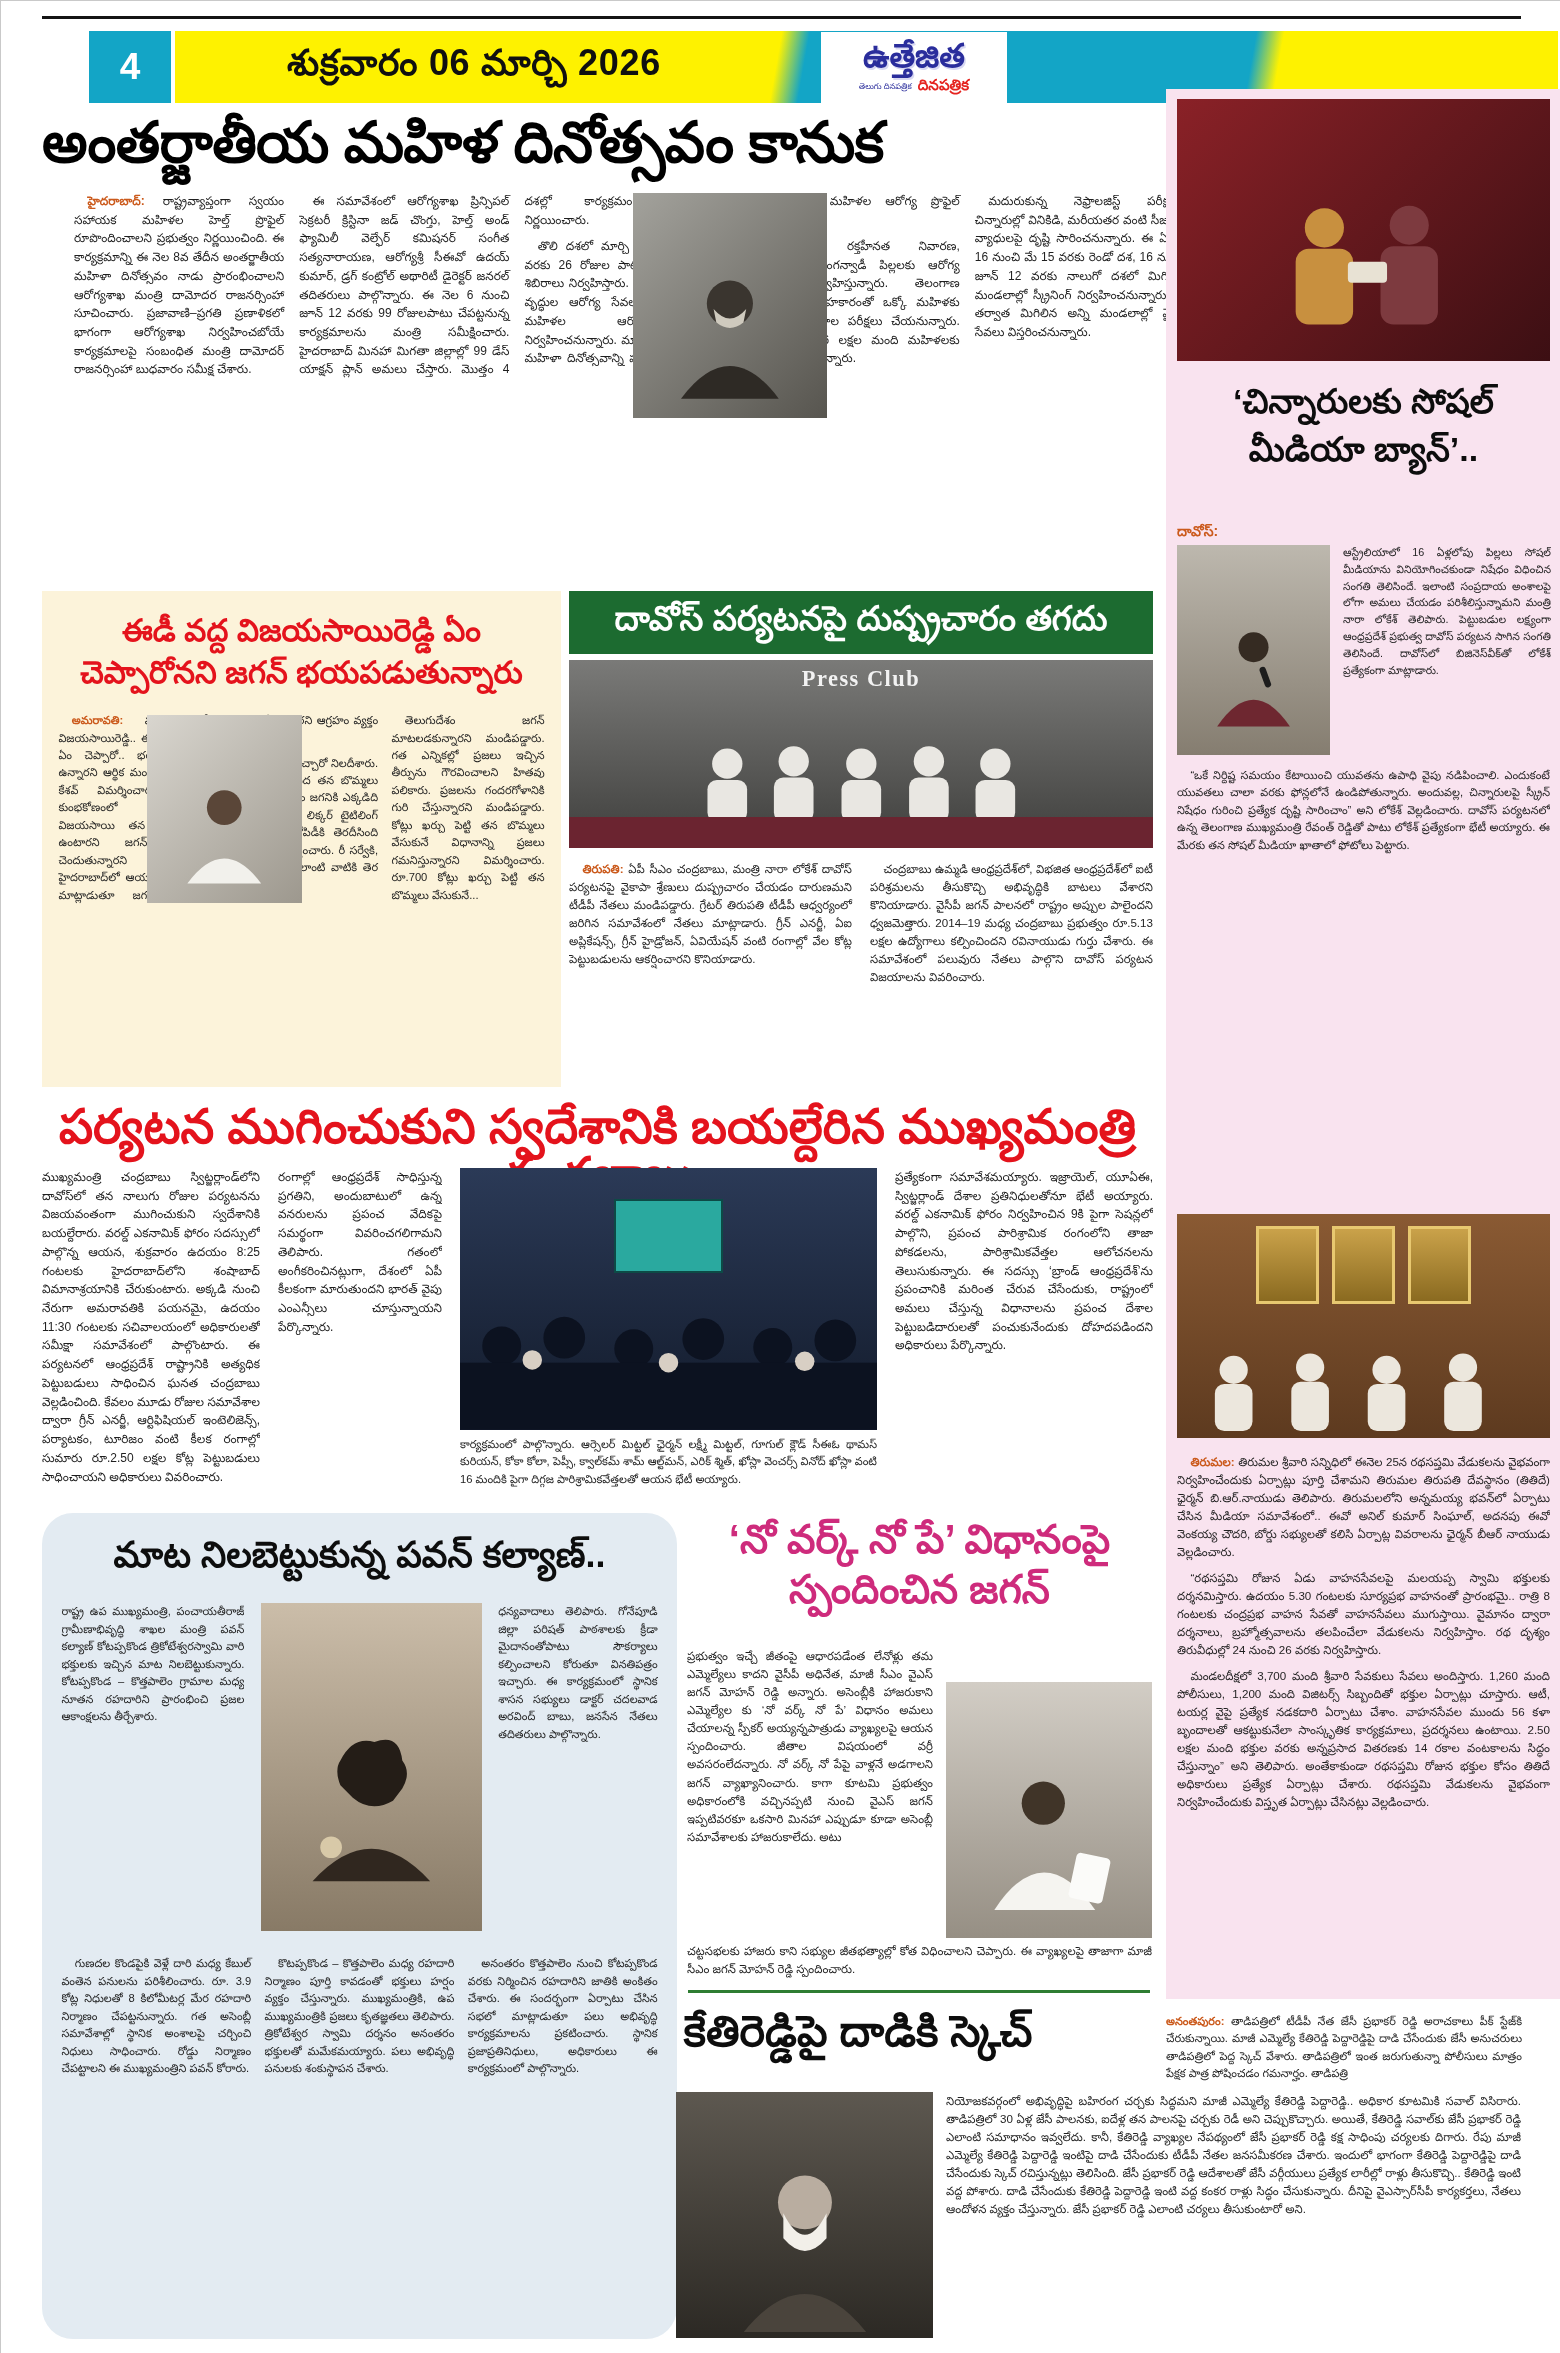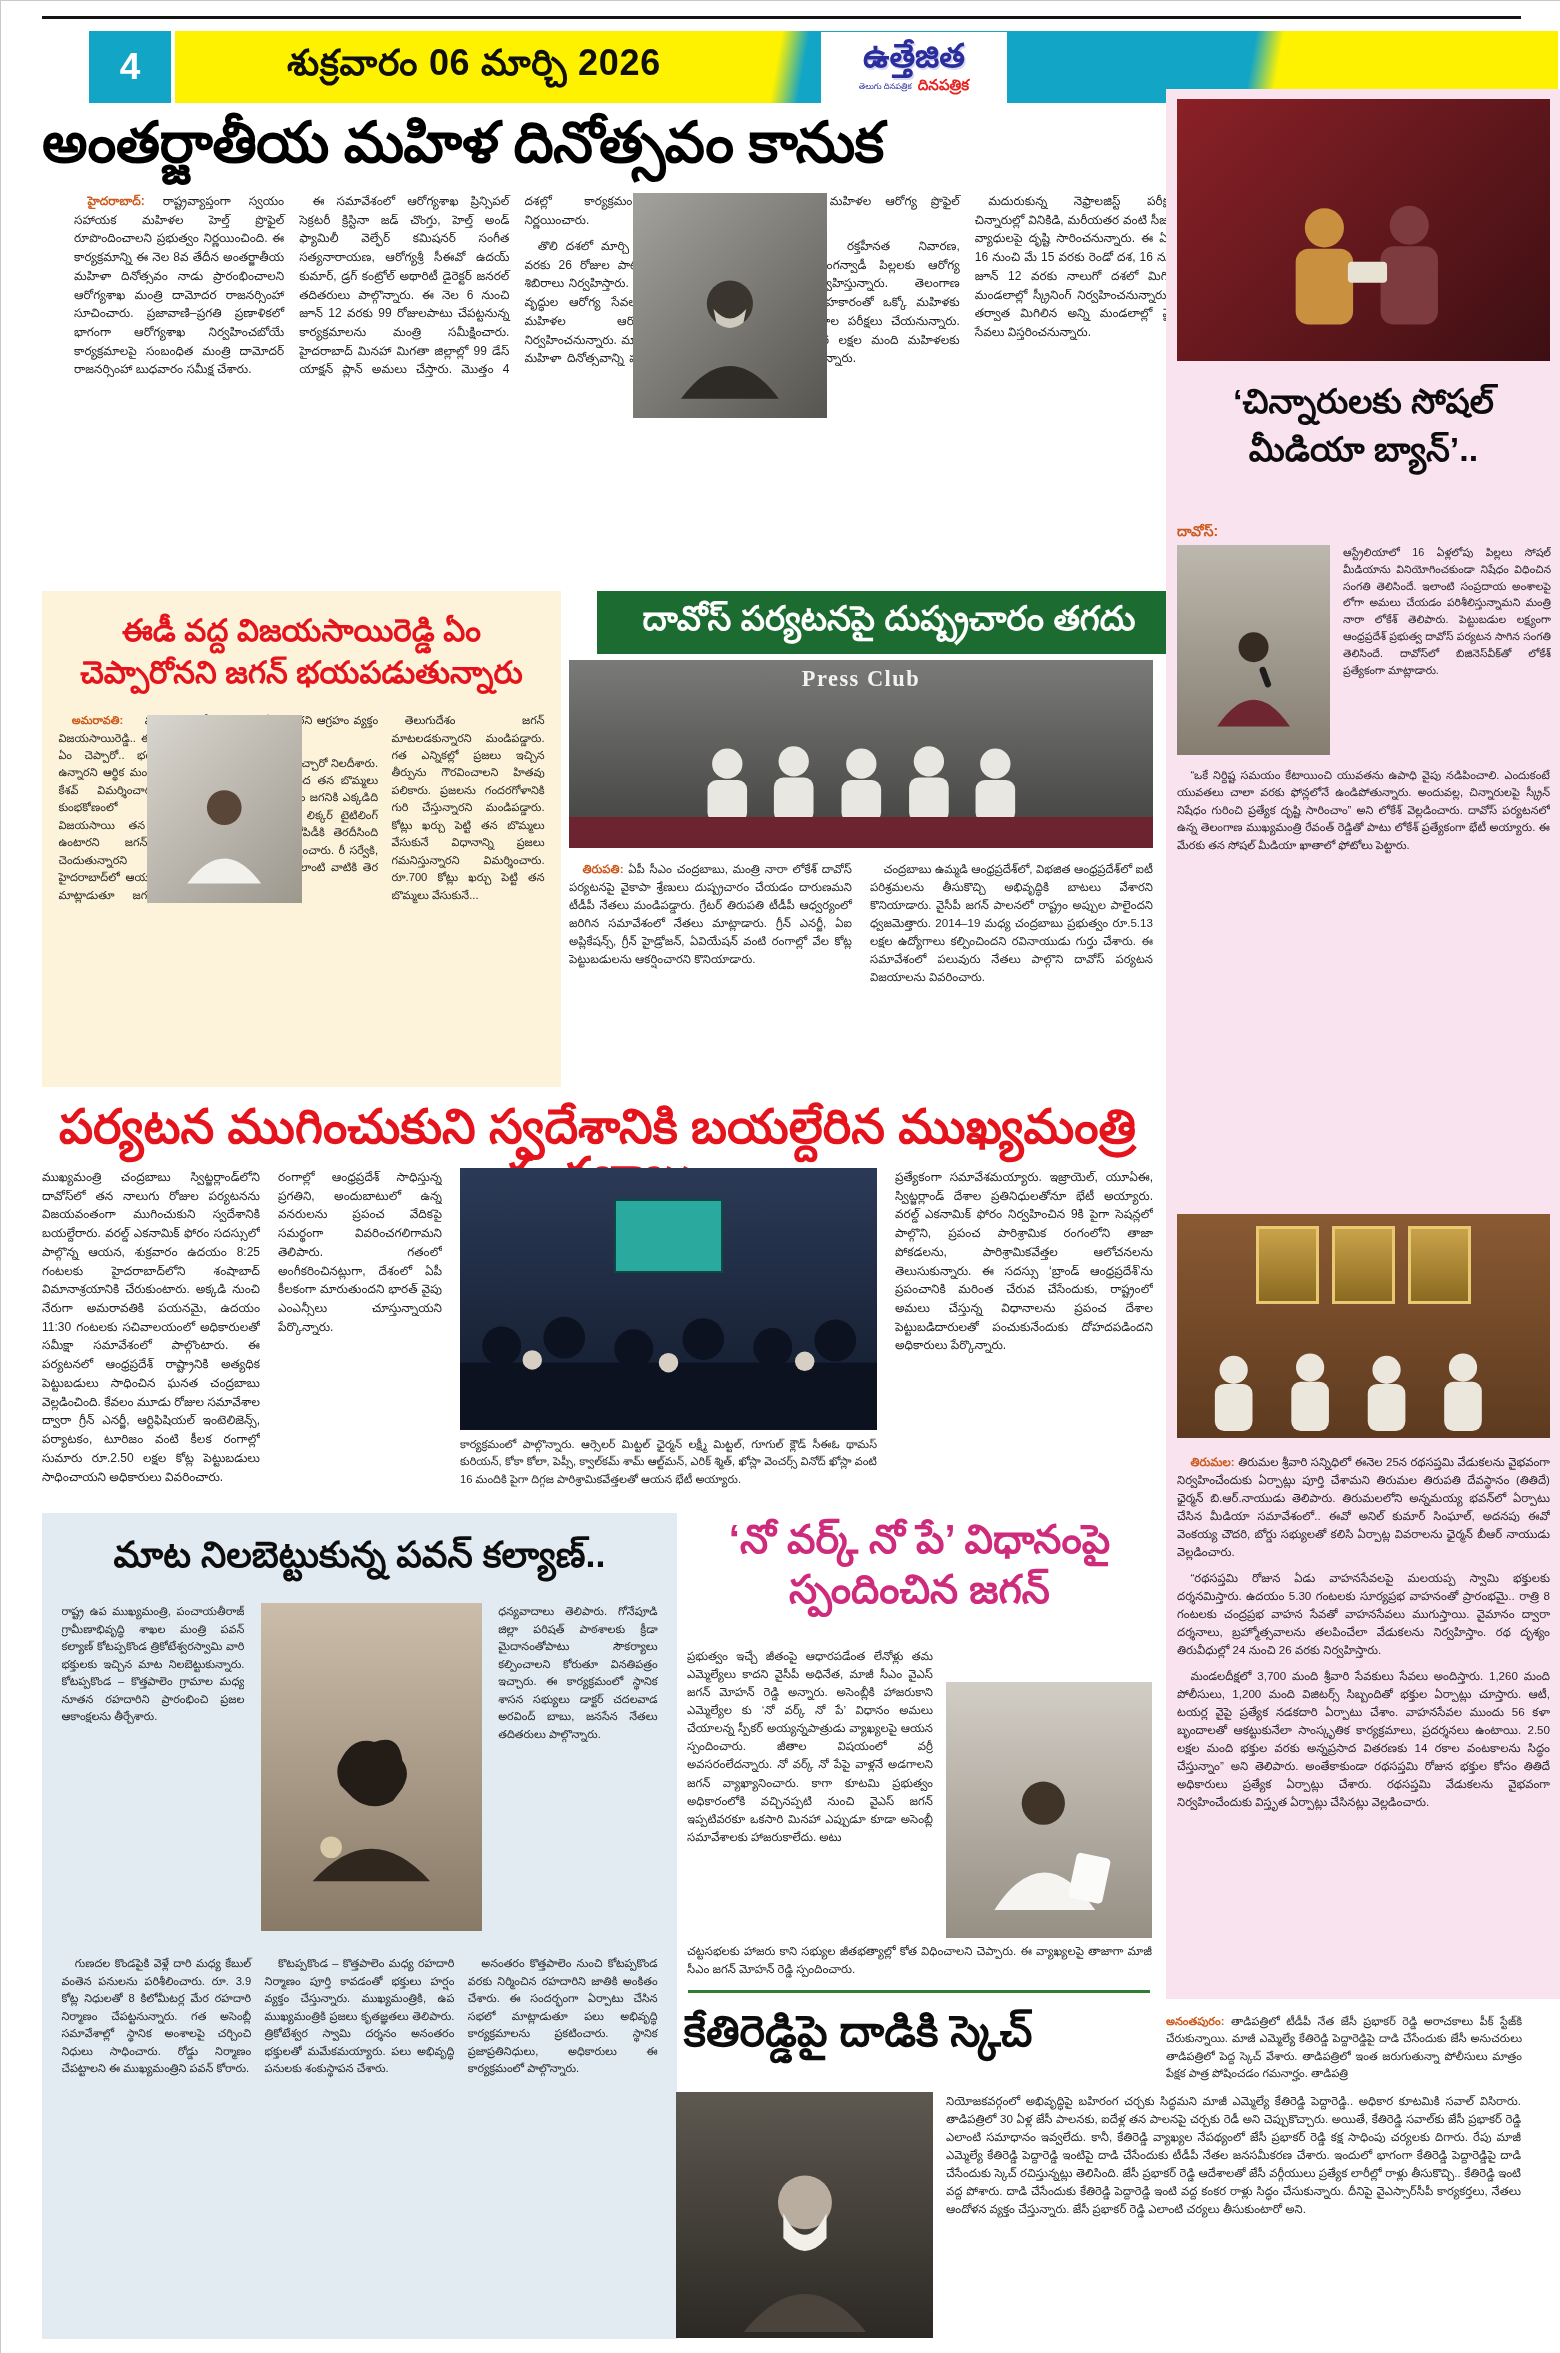--- a/index.html
+++ b/index.html
@@ -98,21 +98,21 @@
       <p>తెలుగుదేశం జగన్ మాటలడకున్నారని మండిపడ్డారు. గత ఎన్నికల్లో ప్రజలు ఇచ్చిన తీర్పును గౌరవించాలని హితవు పలికారు. ప్రజలను గందరగోళానికి గురి చేస్తున్నారని మండిపడ్డారు. కోట్లు ఖర్చు పెట్టి తన బొమ్మలు వేసుకునే విధానాన్ని ప్రజలు గమనిస్తున్నారని విమర్శించారు. రూ.700 కోట్లు ఖర్చు పెట్టి తన బొమ్మలు వేసుకునే...</p>
     </div>
   </div>
   <div class="photo" style="left:146px;top:714px;width:155px;height:188px;background:linear-gradient(135deg,#d9d6cf,#9d988e);">
     <svg viewBox="0 0 100 100">
       <circle cx="50" cy="30" r="16" fill="#5a4638"></circle>
       <path d="M16 100 Q50 54 84 100 Z" fill="#f2f1ec"></path>
     </svg>
   </div>
 
-  <div class="abs h-green-bar" style="left:596px;top:590px;width:584px;height:63px;">దావోస్ పర్యటనపై దుష్ప్రచారం తగదు</div>
+  <div class="abs h-green-bar" style="left:568px;top:590px;width:584px;height:63px;">దావోస్ పర్యటనపై దుష్ప్రచారం తగదు</div>
   <div class="photo" style="left:568px;top:659px;width:584px;height:188px;background:linear-gradient(#7a7a78,#3f3f3d);align-items:flex-end;">
     <div class="photo-label">Press Club</div>
     <svg viewBox="0 0 300 100" style="width:96%;height:62%;">
       <g fill="#e9e7e2">
         <circle cx="35" cy="28" r="13"></circle>
           <rect x="18" y="42" width="34" height="36" rx="8"></rect>
         <circle cx="92" cy="26" r="13"></circle>
           <rect x="75" y="40" width="34" height="38" rx="8"></rect>
         <circle cx="150" cy="28" r="13"></circle>
           <rect x="133" y="42" width="34" height="36" rx="8"></rect>
@@ -152,21 +152,21 @@
               <circle cx="150" cy="42" r="7"></circle>
               <circle cx="248" cy="41" r="7"></circle>
             </g>
         </svg>
       </div>
       <div class="body-txt" style="width:417px;height:57px;margin-top:6px;font-size:11.2px;">కార్యక్రమంలో పాల్గొన్నారు. ఆర్సెలర్ మిట్టల్ ఛైర్మన్ లక్ష్మీ మిట్టల్, గూగుల్ క్లౌడ్ సీఈఓ థామస్ కురియన్, కోకా కోలా, పెప్సీ, క్వాల్‌కమ్ శామ్ ఆల్ట్‌మన్, ఎరిక్ శ్మిత్, ఖోస్లా వెంచర్స్ వినోద్ ఖోస్లా వంటి 16 మందికి పైగా దిగ్గజ పారిశ్రామికవేత్తలతో ఆయన భేటీ అయ్యారు.</div>
     </div>
     <div class="body-txt" style="flex:1;height:325px;">ప్రత్యేకంగా సమావేశమయ్యారు. ఇజ్రాయెల్, యూఏఈ, స్విట్జర్లాండ్ దేశాల ప్రతినిధులతోనూ భేటీ అయ్యారు. వరల్డ్ ఎకనామిక్ ఫోరం నిర్వహించిన 9కి పైగా సెషన్లలో పాల్గొని, ప్రపంచ పారిశ్రామిక రంగంలోని తాజా పోకడలను, పారిశ్రామికవేత్తల ఆలోచనలను తెలుసుకున్నారు. ఈ సదస్సు ‘బ్రాండ్ ఆంధ్రప్రదేశ్’ను ప్రపంచానికి మరింత చేరువ చేసేందుకు, రాష్ట్రంలో అమలు చేస్తున్న విధానాలను ప్రపంచ దేశాల పెట్టుబడిదారులతో పంచుకునేందుకు దోహదపడిందని అధికారులు పేర్కొన్నారు.</div>
   </div>
 
-  <div class="abs bluebox" style="left:41px;top:1512px;width:635px;height:826px;">
+  <div class="abs bluebox" style="left:41px;top:1512px;width:635px;height:826px;border-radius:31px;">
     <div class="h-black" style="font-size:36px;padding-top:21px;">మాట నిలబెట్టుకున్న పవన్ కల్యాణ్..</div>
     <div class="flexrow" style="margin:19.4px 19.4px 0 19.4px;gap:16.4px;height:337px;">
       <div class="body-txt" style="width:183px;height:337px;font-size:11.2px;">రాష్ట్ర ఉప ముఖ్యమంత్రి, పంచాయతీరాజ్ గ్రామీణాభివృద్ధి శాఖల మంత్రి పవన్ కల్యాణ్ కోటప్పకొండ త్రికోటేశ్వరస్వామి వారి భక్తులకు ఇచ్చిన మాట నిలబెట్టుకున్నారు. కోటప్పకొండ – కొత్తపాలెం గ్రామాల మధ్య నూతన రహదారిని ప్రారంభించి ప్రజల ఆకాంక్షలను తీర్చేశారు.</div>
       <div class="photo" style="position:relative;width:221px;height:328px;background:linear-gradient(#cbbda9,#887a66);">
         <svg viewBox="0 0 100 100">
           <path d="M30 22 Q38 6 52 10 Q68 4 70 22 Q76 30 70 40 L64 48 Q50 56 38 46 L30 38 Q26 28 30 22 Z" fill="#241d17"></path>
           <path d="M12 100 Q50 58 88 100 Z" fill="#30271f"></path>
           <circle cx="24" cy="78" r="7" fill="#d8c9a8"></circle>
         </svg>
       </div>

